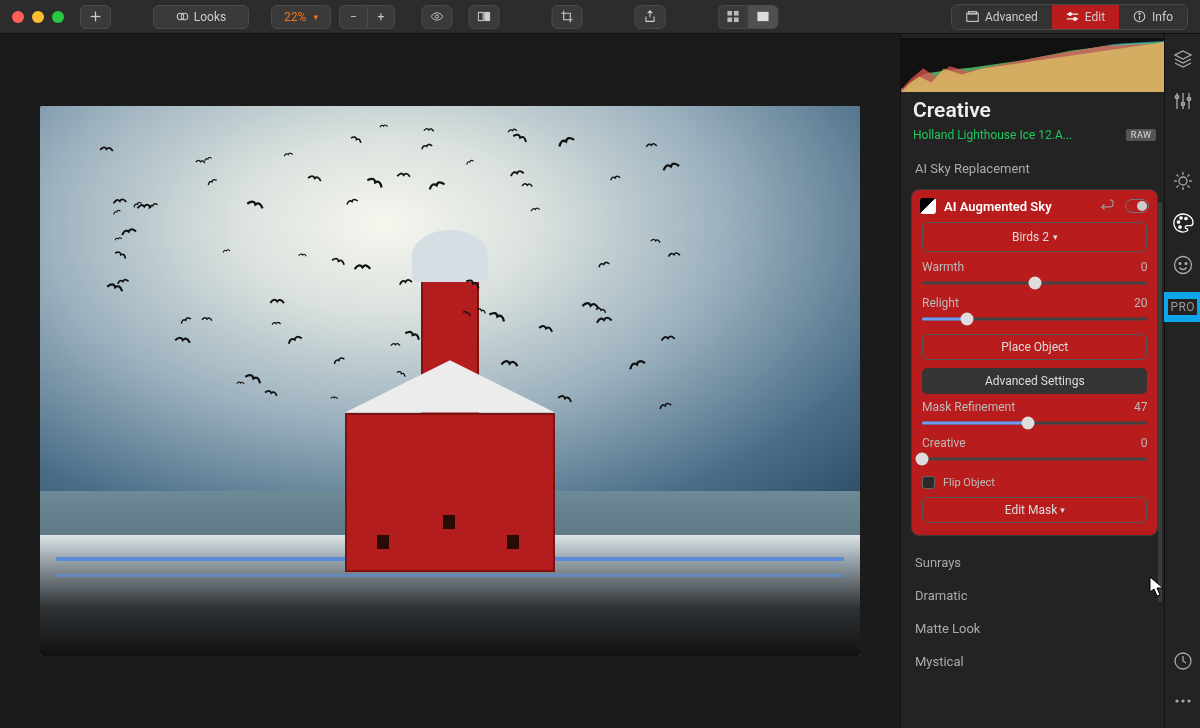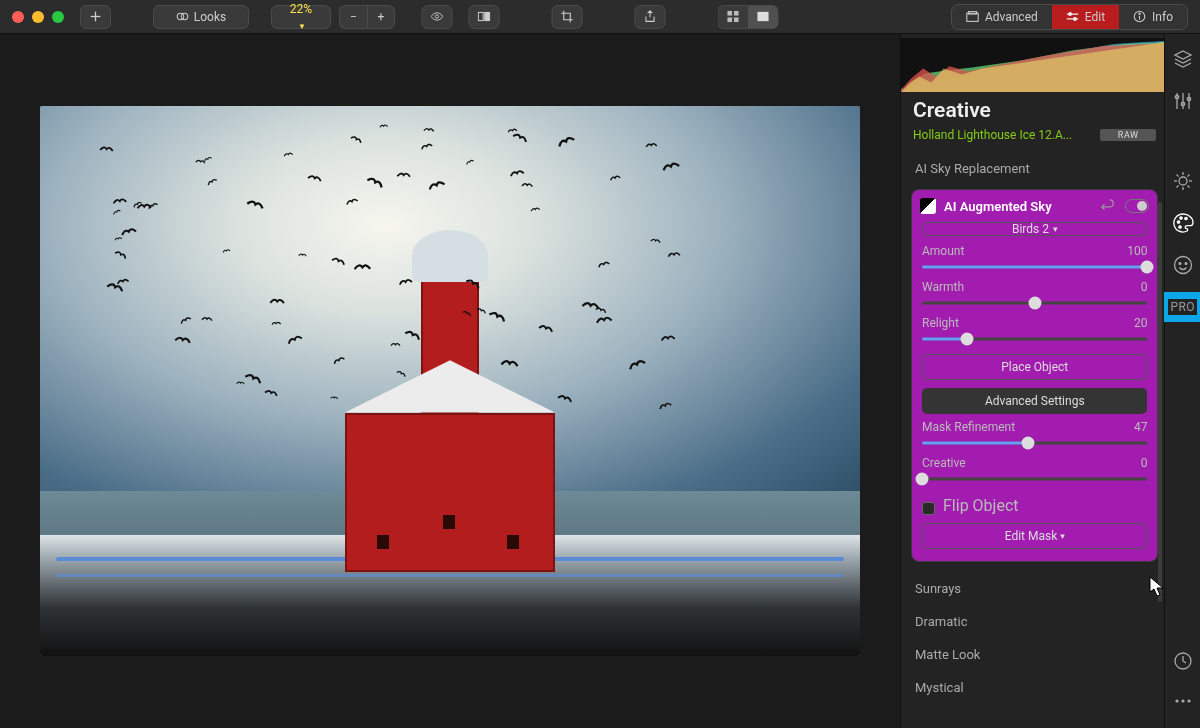--- a/index.html
+++ b/index.html
@@ -15,21 +15,21 @@
   .traffic span{width:12px;height:12px;border-radius:50%;}
   .tl-red{background:#ff5f57;} .tl-yel{background:#febc2e;} .tl-grn{background:#28c840;}
   .tbtn{height:24px;min-width:28px;border-radius:6px;background:#3a3a3a;border:1px solid #4a4a4a;color:#ccc;display:flex;align-items:center;justify-content:center;font-size:12px;padding:0 8px;cursor:pointer;gap:5px;}
   .tbtn .ico{width:13px;height:13px;}
   .tbtn.seg{border-radius:0;border-right:none;}
   .seg-group{display:flex;}
   .seg-group .tbtn:first-child{border-radius:6px 0 0 6px;}
   .seg-group .tbtn:last-child{border-radius:0 6px 6px 0;border-right:1px solid #4a4a4a;}
   .seg-group .tbtn.active{background:#505050;}
   .spacer{flex:1;}
-  .zoom{font-size:12px;color:#fde047;flex-direction:column;}
+  .zoom{font-size:12px;color:#f97316;}
   .zoom .chev{font-size:9px;margin-left:2px;}
   .tab-group{display:flex;background:#333;border:1px solid #4a4a4a;border-radius:7px;overflow:hidden;}
   .tab{height:24px;display:flex;align-items:center;gap:6px;padding:0 14px;font-size:12px;cursor:pointer;color:#ccc;}
   .tab.active{background:#b91c1c;}
   .tab .ico{width:13px;height:13px;}
   .center-tools{position:absolute;left:50%;transform:translateX(-50%);display:flex;gap:16px;align-items:center;}
   
   .main{display:flex;height:calc(728px - 34px);}
   .canvas{flex:1;display:flex;align-items:center;justify-content:center;background:#1b1b1b;padding:40px;}
   .photo{width:820px;height:550px;background:#7a8a96;border-radius:2px;position:relative;overflow:hidden;}
@@ -48,39 +48,39 @@
   .lh-dome{position:absolute;bottom:100%;left:32%;width:36%;height:18%;background:#d5dee2;border-radius:50% 50% 6px 6px;}
   .lh-win{position:absolute;width:12px;height:14px;background:#2a0a05;}
   .lh-w1{left:30px;top:120px;} .lh-w2{left:160px;top:120px;} .lh-w3{left:96px;top:100px;}
   .bird{position:absolute;font-size:14px;color:#111;transform:rotate(var(--r,0deg));}
   
   .sidebar{width:296px;background:#232323;border-left:1px solid #111;overflow-y:auto;padding:0 8px 20px 12px;position:relative;}
   .histo{height:54px;margin:4px -8px 6px -12px;background:#111;position:relative;overflow:hidden;}
   .histo svg{position:absolute;inset:0;}
   .section-title{font-size:21px;font-weight:600;color:#eee;margin:2px 0 6px 0;}
   .filename-row{display:flex;align-items:center;gap:8px;margin-bottom:10px;}
-  .filename{font-size:12px;color:#84cc16;white-space:nowrap;overflow:hidden;text-overflow:ellipsis;flex:1;}
-  .raw{font-size:9px;background:#555;color:#ddd;padding:1px 18px;border-radius:2px;letter-spacing:.5px;}
+  .filename{font-size:12px;color:#22c55e;white-space:nowrap;overflow:hidden;text-overflow:ellipsis;flex:1;}
+  .raw{font-size:9px;background:#555;color:#ddd;padding:1px 5px;border-radius:2px;letter-spacing:.5px;}
   .collapsed{font-size:13px;color:#aaa;padding:9px 2px;cursor:pointer;}
-  .panel{background:#a21caf;border:1px solid #3a3a3a;border-radius:8px;margin:4px -2px 10px -2px;padding:10px 10px 12px 10px;}
+  .panel{background:#b91c1c;border:1px solid #3a3a3a;border-radius:8px;margin:4px -2px 10px -2px;padding:10px 10px 12px 10px;}
   .panel-header{display:flex;align-items:center;gap:8px;margin:-2px -2px 8px -2px;}
   .ph-swatch{width:16px;height:16px;background:linear-gradient(135deg,#000 50%,#fff 50%);border-radius:3px;}
   .ph-title{font-size:13px;font-weight:600;color:#fff;flex:1;}
   .ph-icons{display:flex;align-items:center;gap:10px;color:#888;font-size:13px;}
-  .drop{display:flex;align-items:center;justify-content:center;height:14px;border:1px solid #555;border-radius:5px;font-size:12px;color:#ddd;cursor:pointer;gap:4px;margin-bottom:8px;}
+  .drop{display:flex;align-items:center;justify-content:center;height:30px;border:1px solid #555;border-radius:5px;font-size:12px;color:#ddd;cursor:pointer;gap:4px;margin-bottom:8px;}
   .drop .chev{font-size:9px;}
   .slider-row{margin:6px 0 2px 0;}
   .slider-lbl{display:flex;justify-content:space-between;font-size:12px;color:#bbb;margin-bottom:2px;}
   .slider-track{position:relative;height:14px;}
   .track-line{position:absolute;top:50%;left:0;right:0;height:3px;background:#444;border-radius:2px;transform:translateY(-50%);}
   .track-fill{position:absolute;top:50%;left:0;height:3px;background:var(--accent);border-radius:2px;transform:translateY(-50%);}
   .thumb{position:absolute;top:50%;width:13px;height:13px;border-radius:50%;background:#ddd;transform:translate(-50%,-50%);cursor:pointer;}
   .pbtn{display:flex;align-items:center;justify-content:center;height:26px;border:1px solid #555;border-radius:5px;font-size:12px;color:#ddd;cursor:pointer;margin-top:8px;}
   .pbtn.flat{border:none;background:#343434;}
-  .chk-row{display:flex;align-items:flex-end;gap:8px;font-size:16px;color:#bbb;margin-top:10px;}
+  .chk-row{display:flex;align-items:flex-start;gap:8px;font-size:11px;color:#bbb;margin-top:10px;}
   .chk{width:13px;height:13px;border:1px solid #666;border-radius:3px;background:#2a2a2a;cursor:pointer;}
   
   .iconrail{width:40px;background:#232323;border-left:1px solid #111;display:flex;flex-direction:column;align-items:center;gap:20px;padding-top:14px;color:#999;}
   .iconrail .ritem{width:22px;height:22px;display:flex;align-items:center;justify-content:center;cursor:pointer;}
   .iconrail .ritem.active{color:#fff;}
   .iconrail .sep{height:18px;}
   .iconrail .pro{font-size:12px;border:7px solid #0ea5e9;padding:1px 2px;border-radius:2px;letter-spacing:.5px;}
   .iconrail .btm{margin-top:auto;padding-bottom:16px;display:flex;flex-direction:column;align-items:center;gap:18px;}
   svg{display:block;}
   
@@ -467,31 +467,20 @@
       </div>
 
       <div class="drop">
         <span>Birds 2</span>
           <span class="chev">▾</span>
       </div>
 
       <div id="sliders-top">
           <div class="slider-row">
     <div class="slider-lbl">
-              <span>Amount</span>
-              <span>100</span>
-            </div>
-    <div class="slider-track">
-      <div class="track-line"></div>
-              <div class="track-fill" style="width:100%"></div>
-      <div class="thumb" style="left:100%"></div>
-    </div>
-          </div>
-          <div class="slider-row">
-    <div class="slider-lbl">
               <span>Warmth</span>
               <span>0</span>
             </div>
     <div class="slider-track">
       <div class="track-line"></div>
               <div class="track-fill" style="left:50%;width:0%"></div>
       <div class="thumb" style="left:50%"></div>
     </div>
           </div>
           <div class="slider-row">

